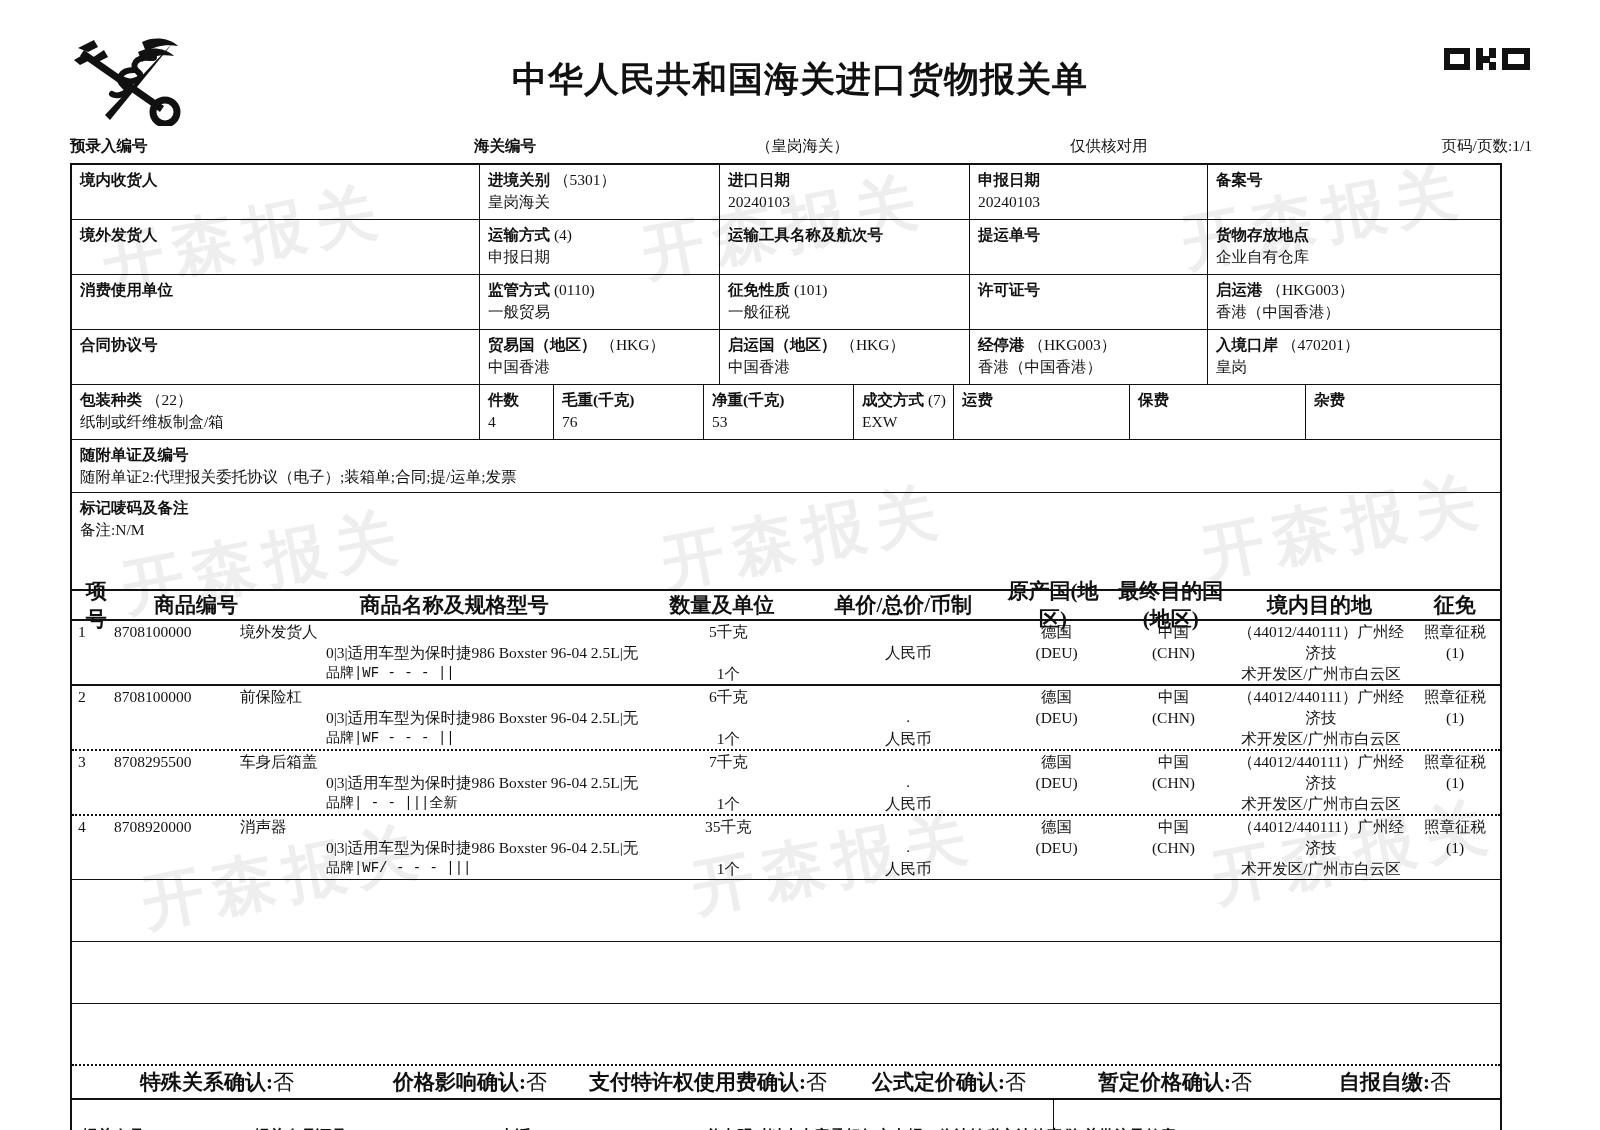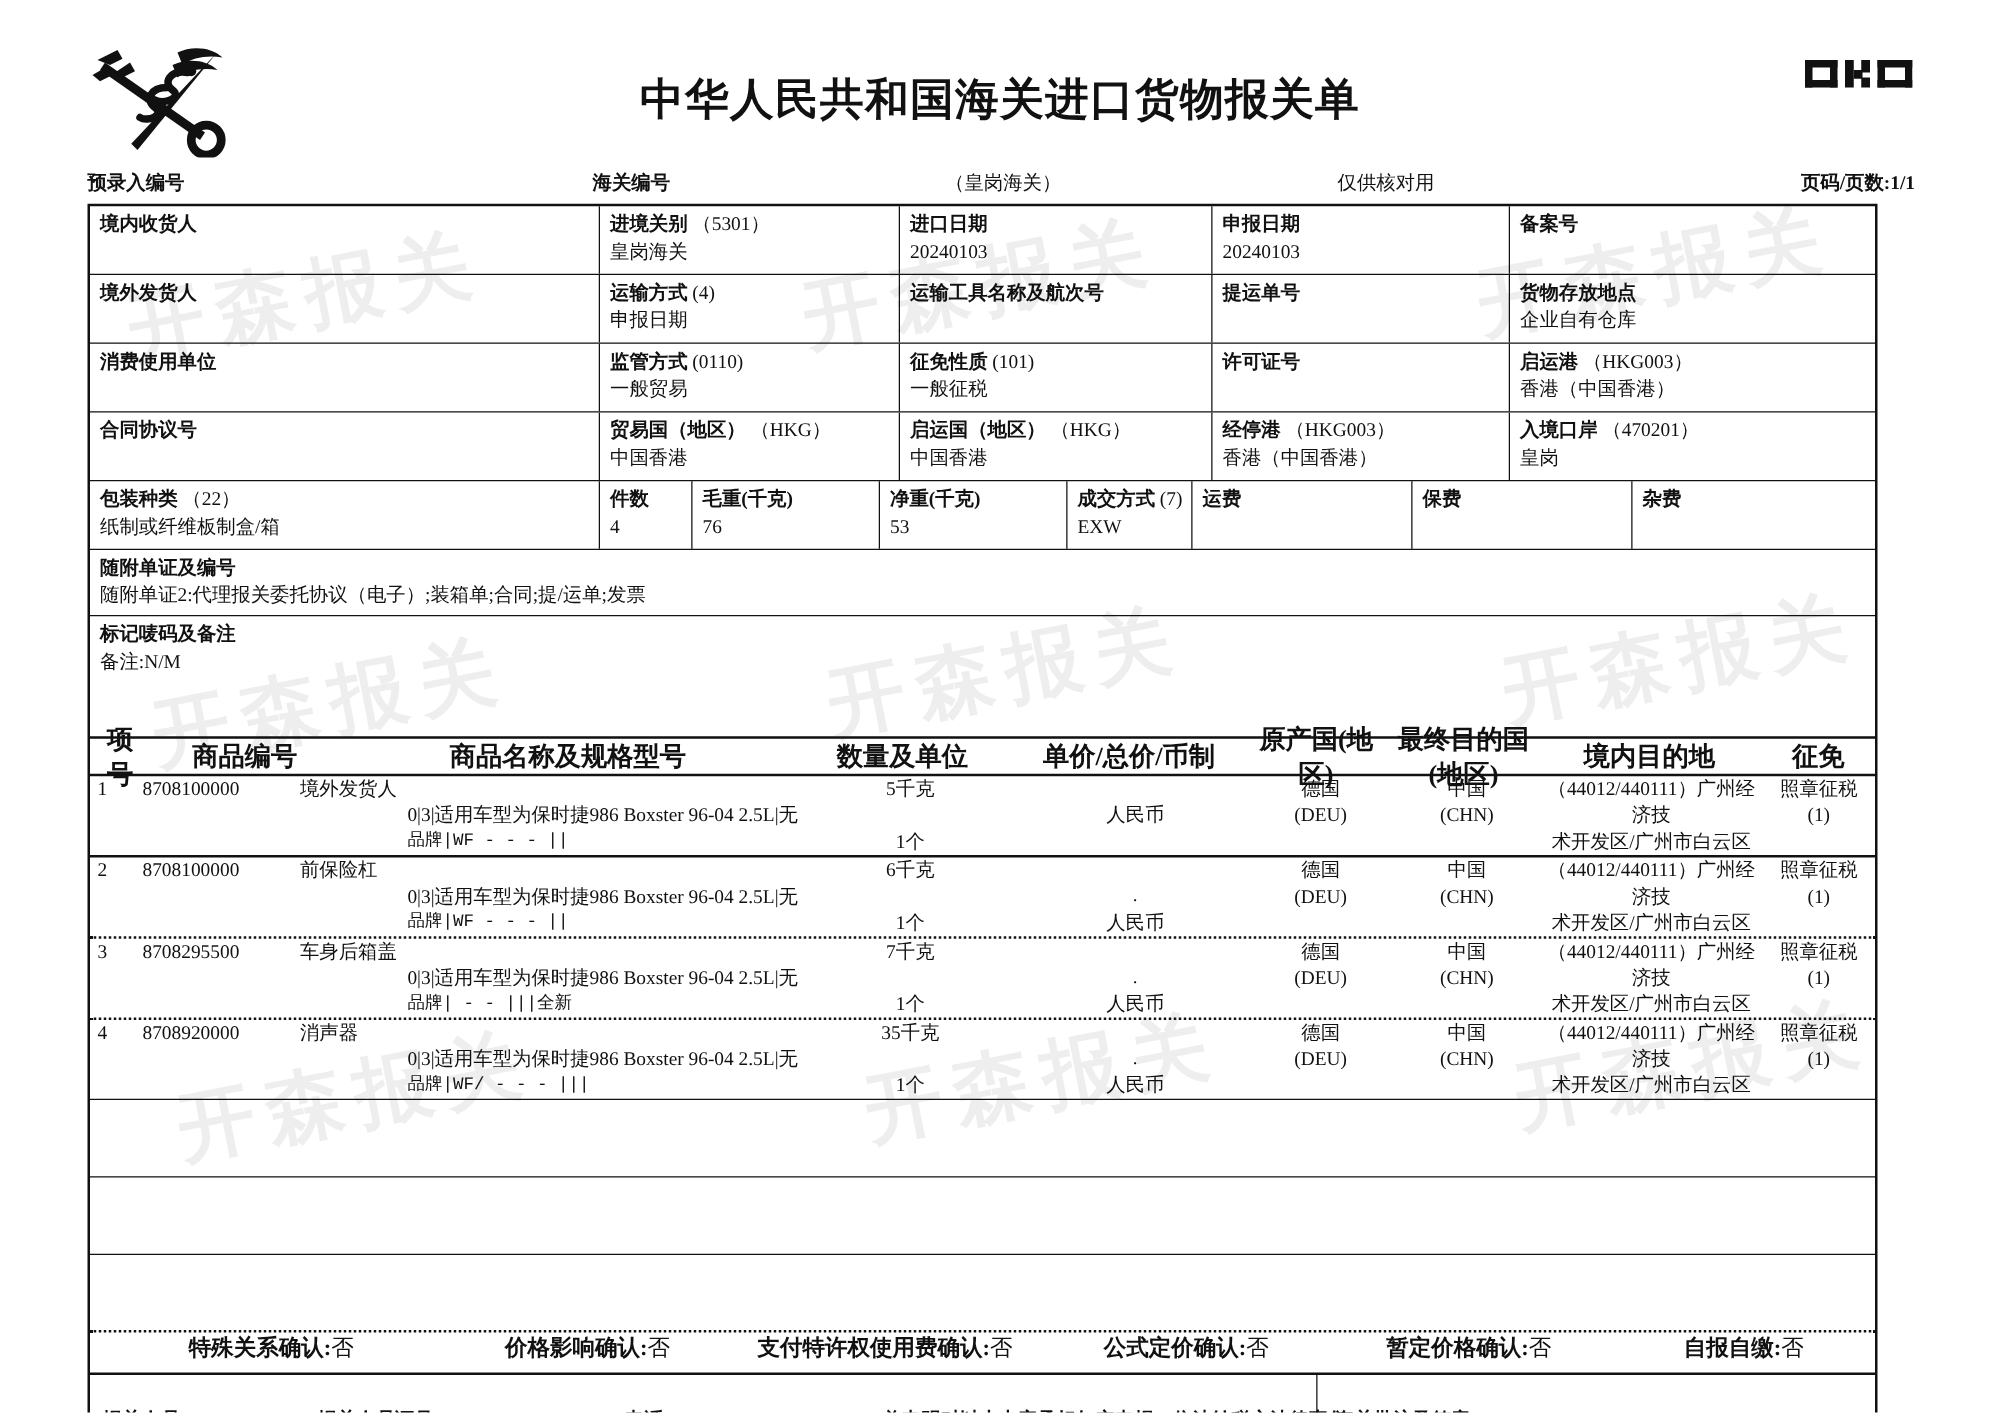--- a/index.html
+++ b/index.html
@@ -42,21 +42,21 @@
 
   .preline {
     position:absolute; left:70px; top:136px; width:1462px; height:24px;
     font-size:15.5px;
   }
   .preline span { position:absolute; white-space:nowrap; }
   .pl-a { left:0; font-weight:700; }
   .pl-b { left:404px; font-weight:700; }
   .pl-c { left:686px; }
   .pl-d { left:1000px; }
-  .pl-e { right:0; font-weight:700; }
+  .pl-e { right:0; font-weight:400; }
 
   
   .frame {
     position:absolute; left:70px; top:163px;
     width:1432px;
     border:2.5px solid #111;
     z-index:2;
     background:transparent;
   }
   .row { display:flex; }
@@ -124,22 +124,22 @@
   .mono { font-family:"Liberation Mono","DejaVu Sans Mono",monospace; font-size:14px; }
 
   .qty-a { display:block; }
   .qty-b { display:block; margin-top:21px; }
   .pr-dot { display:block; margin-top:21px; font-size:15px; }
   .pr-cur { display:block; }
 
   .blankrow { height:56px; }
 
   .confirm {
-    display:flex; font-size:18px; font-weight:700;
-    height:34px; align-items:flex-start;
+    display:flex; font-size:21px; font-weight:700;
+    height:34px; align-items:center;
   }
   .confirm > div { text-align:center; }
   .cf1{width:290px;} .cf2{width:216px;} .cf3{width:260px;}
   .cf4{width:222px;} .cf5{width:230px;} .cf6{flex:1;}
   .confirm .ans { font-weight:400; }
 
   
   .footer { display:flex; min-height:112px; }
   .foot-left { width:982px; position:relative; border-right:1.6px solid #111; }
   .foot-right { flex:1; position:relative; }

